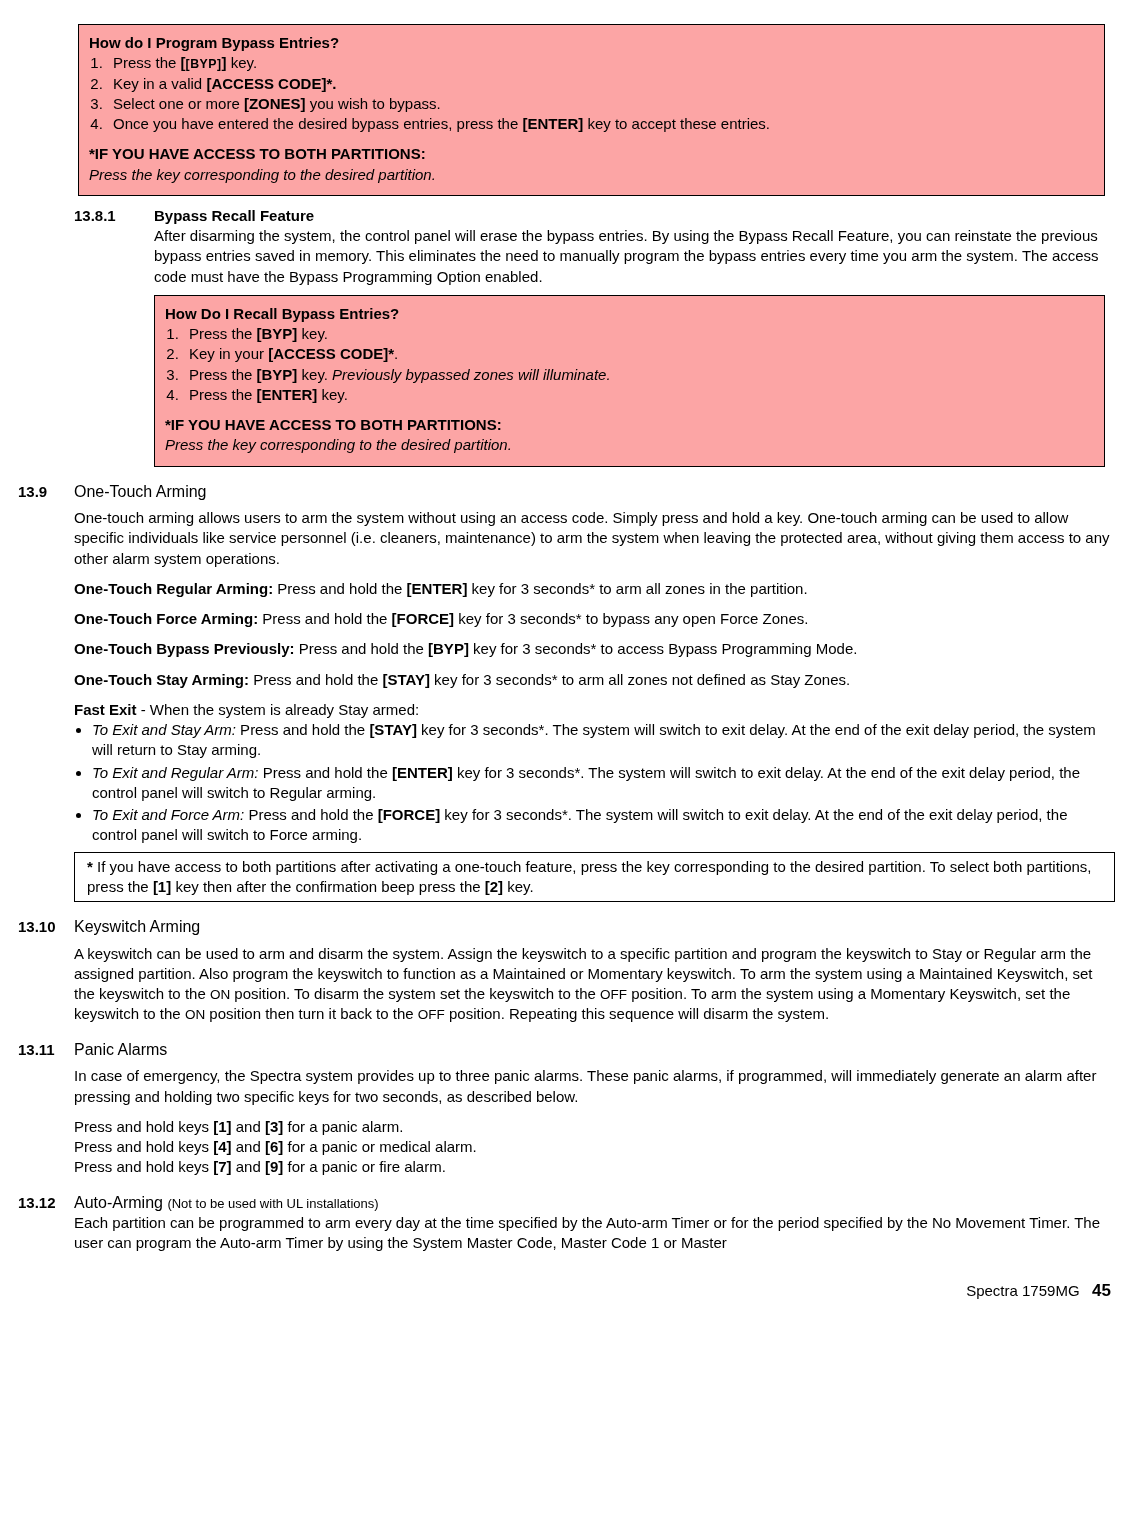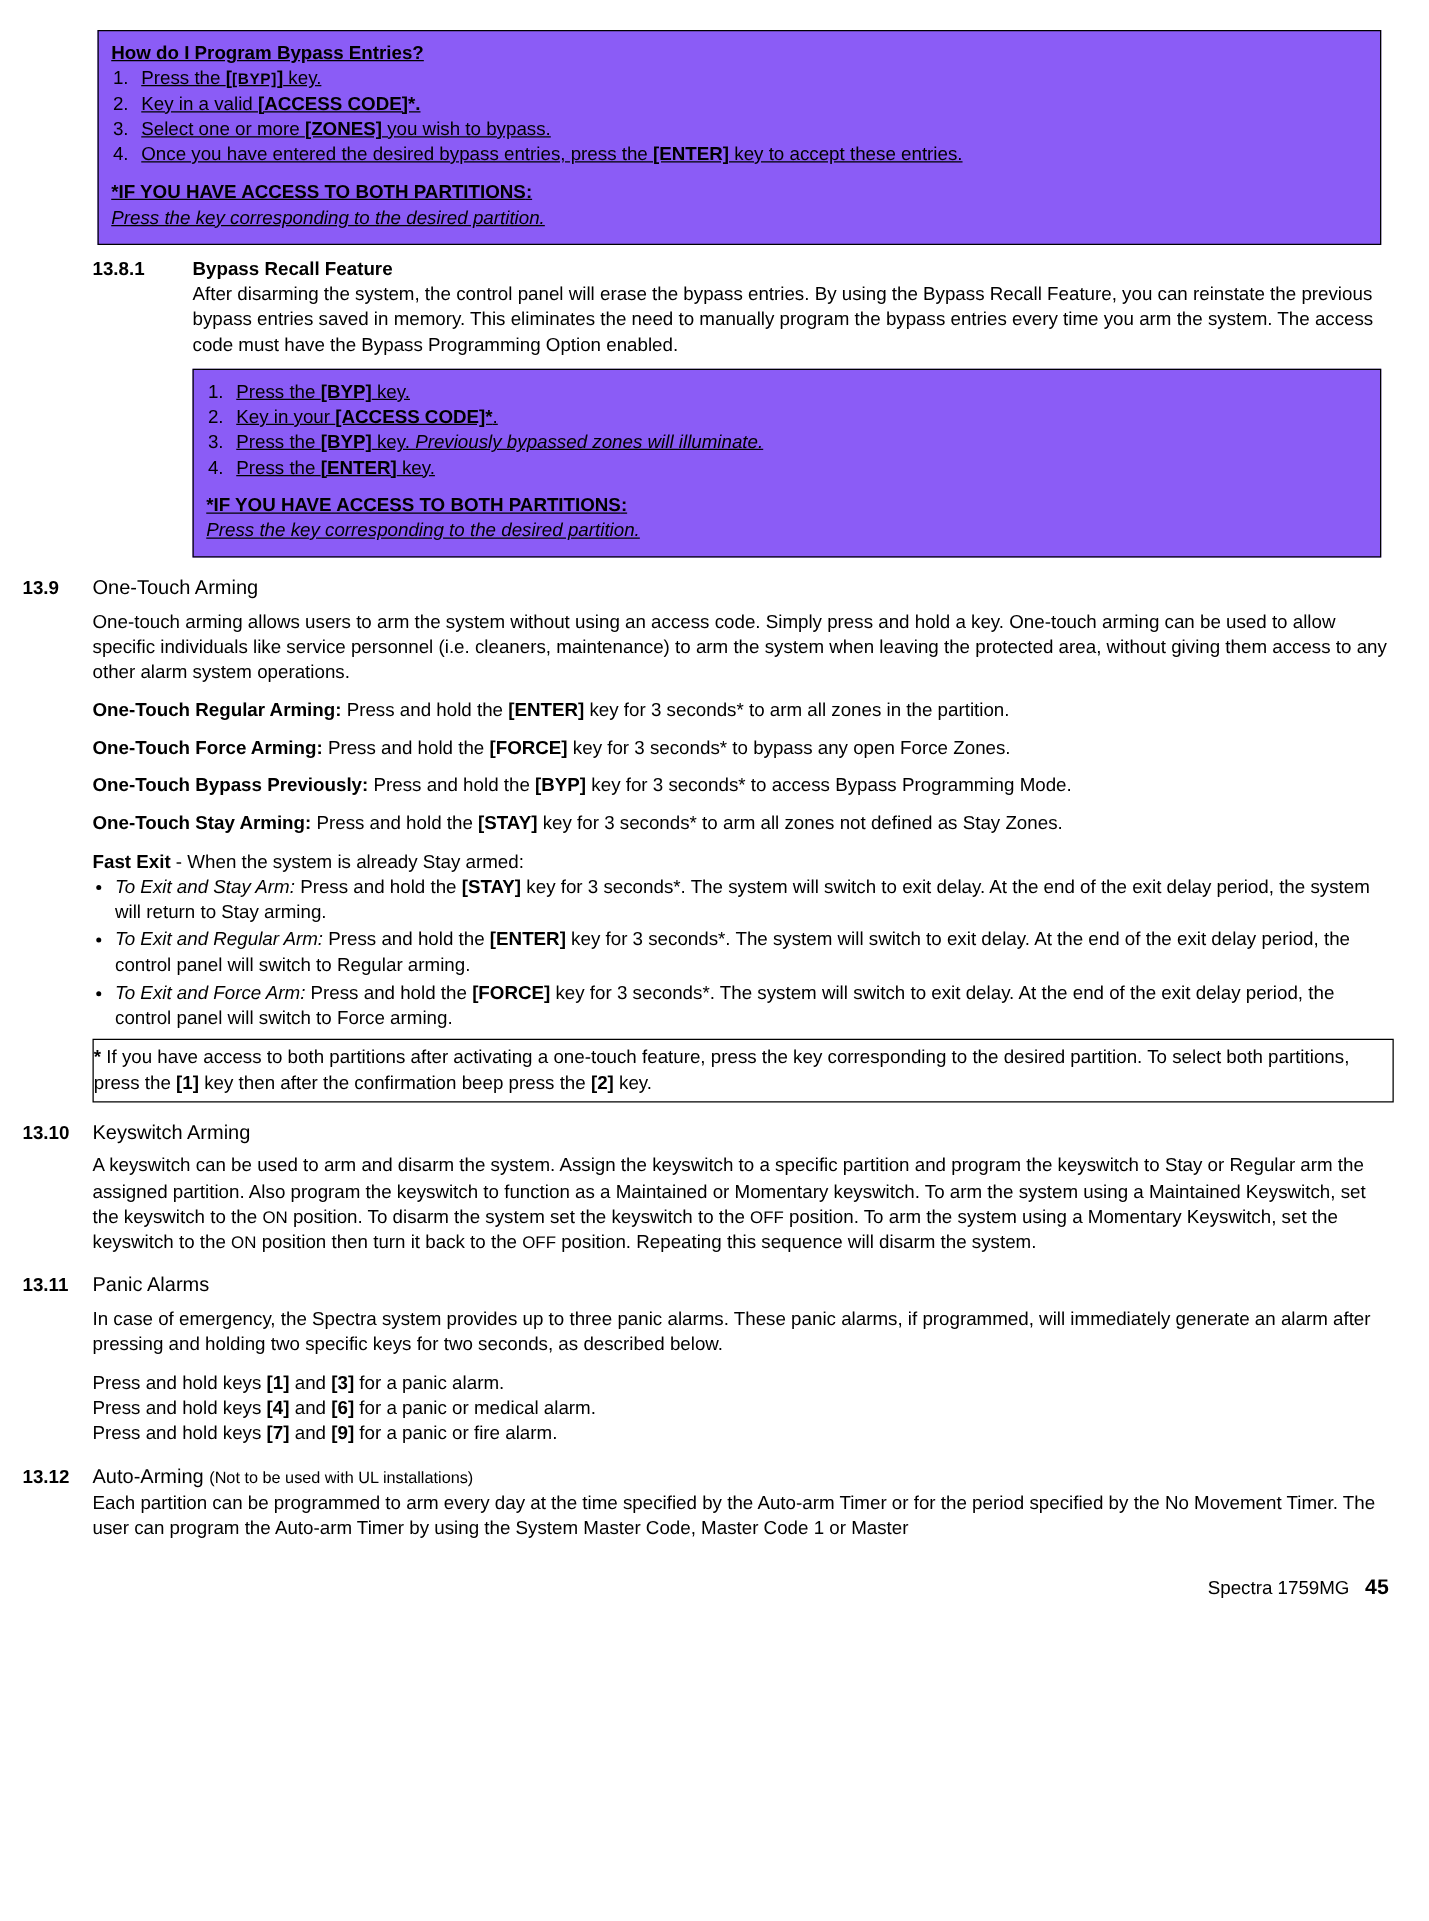--- a/index.html
+++ b/index.html
@@ -8,45 +8,44 @@
     line-height: 1.35;
     color: #000;
     background: #fff;
     margin: 0;
     padding: 24px 28px 10px 18px;
     width: 1143px;
     box-sizing: border-box;
   }
   .box {
     border: 1.5px solid #000;
-    background: #8b5cf6;
+    background: #fca5a5;
     padding: 8px 10px 10px 10px;
     margin-bottom: 10px;
-    text-decoration: underline;
   }
   .box-inner { margin-left: 60px; margin-right: 10px; }
   .box-title { font-weight: bold; }
   ol.steps { margin: 0 0 0 18px; padding: 0; }
   ol.steps li { padding-left: 6px; }
   .caps { text-transform: uppercase; font-size: 0.82em; letter-spacing: 0.5px; font-weight:bold; }
   .note-star { font-weight: bold; margin-top: 10px; }
   .sec-head { display: flex; align-items: baseline; margin-top: 14px; }
   .sec-num { font-weight: bold; font-size: 15px; min-width: 56px; }
   .sec-title { font-weight: normal; font-size: 16px; }
   .sec-body { margin-left: 56px; }
   .sub-head { display:flex; align-items:baseline; margin-left:56px; margin-top:6px;}
   .sub-num { font-weight:bold; min-width:80px;}
   .sub-title { font-weight:bold;}
   .sub-body { margin-left: 136px; }
   p { margin: 6px 0 10px 0; }
   ul.bullets { list-style: disc; margin: 0 0 6px 18px; padding:0;}
   ul.bullets li { margin-bottom:2px; }
   .plain-box {
     border:1.5px solid #000;
-    padding:4px 0;
+    padding:4px 12px;
     margin:6px 0 10px 56px;
   }
   .footer { text-align: right; font-size: 15px; margin-top: 26px; padding-right:4px;}
   .footer .pn { font-weight:bold; font-size:17px;}
   .b { font-weight:bold; }
   .i { font-style: italic; }
   .smcap { font-variant: small-caps; font-size:0.9em;text-align:center;}
   .kcaps { font-weight:bold; }
 </style>
 </head>
@@ -66,20 +65,21 @@
 
 <div class="sub-head">
   <div class="sub-num">13.8.1</div>
   <div class="sub-title">Bypass Recall Feature</div>
 </div>
 <div class="sub-body">
   <div>After disarming the system, the control panel will erase the bypass entries. By using the Bypass Recall Feature, you can reinstate the previous bypass entries saved in memory. This eliminates the need to manually program the bypass entries every time you arm the system. The access code must have the Bypass Programming Option enabled.</div>
 </div>
 
 <div class="box" style="margin-left:136px; margin-right:10px; margin-top:8px;">
+  <div class="box-title">How Do I Recall Bypass Entries?</div>
   <ol class="steps">
     <li><span>Press the </span><span class="kcaps">[BYP]</span><span> key.</span></li>
     <li><span>Key in your </span><span class="kcaps">[ACCESS CODE]*</span><span>.</span></li>
     <li><span>Press the </span><span class="kcaps">[BYP]</span><span> key. </span><span class="i">Previously bypassed zones will illuminate.</span></li>
     <li><span>Press the </span><span class="kcaps">[ENTER]</span><span> key.</span></li>
   </ol>
   <div class="note-star"><span>*IF YOU HAVE ACCESS TO BOTH PARTITIONS</span>:</div>
   <div class="i">Press the key corresponding to the desired partition.</div>
 </div>
 

